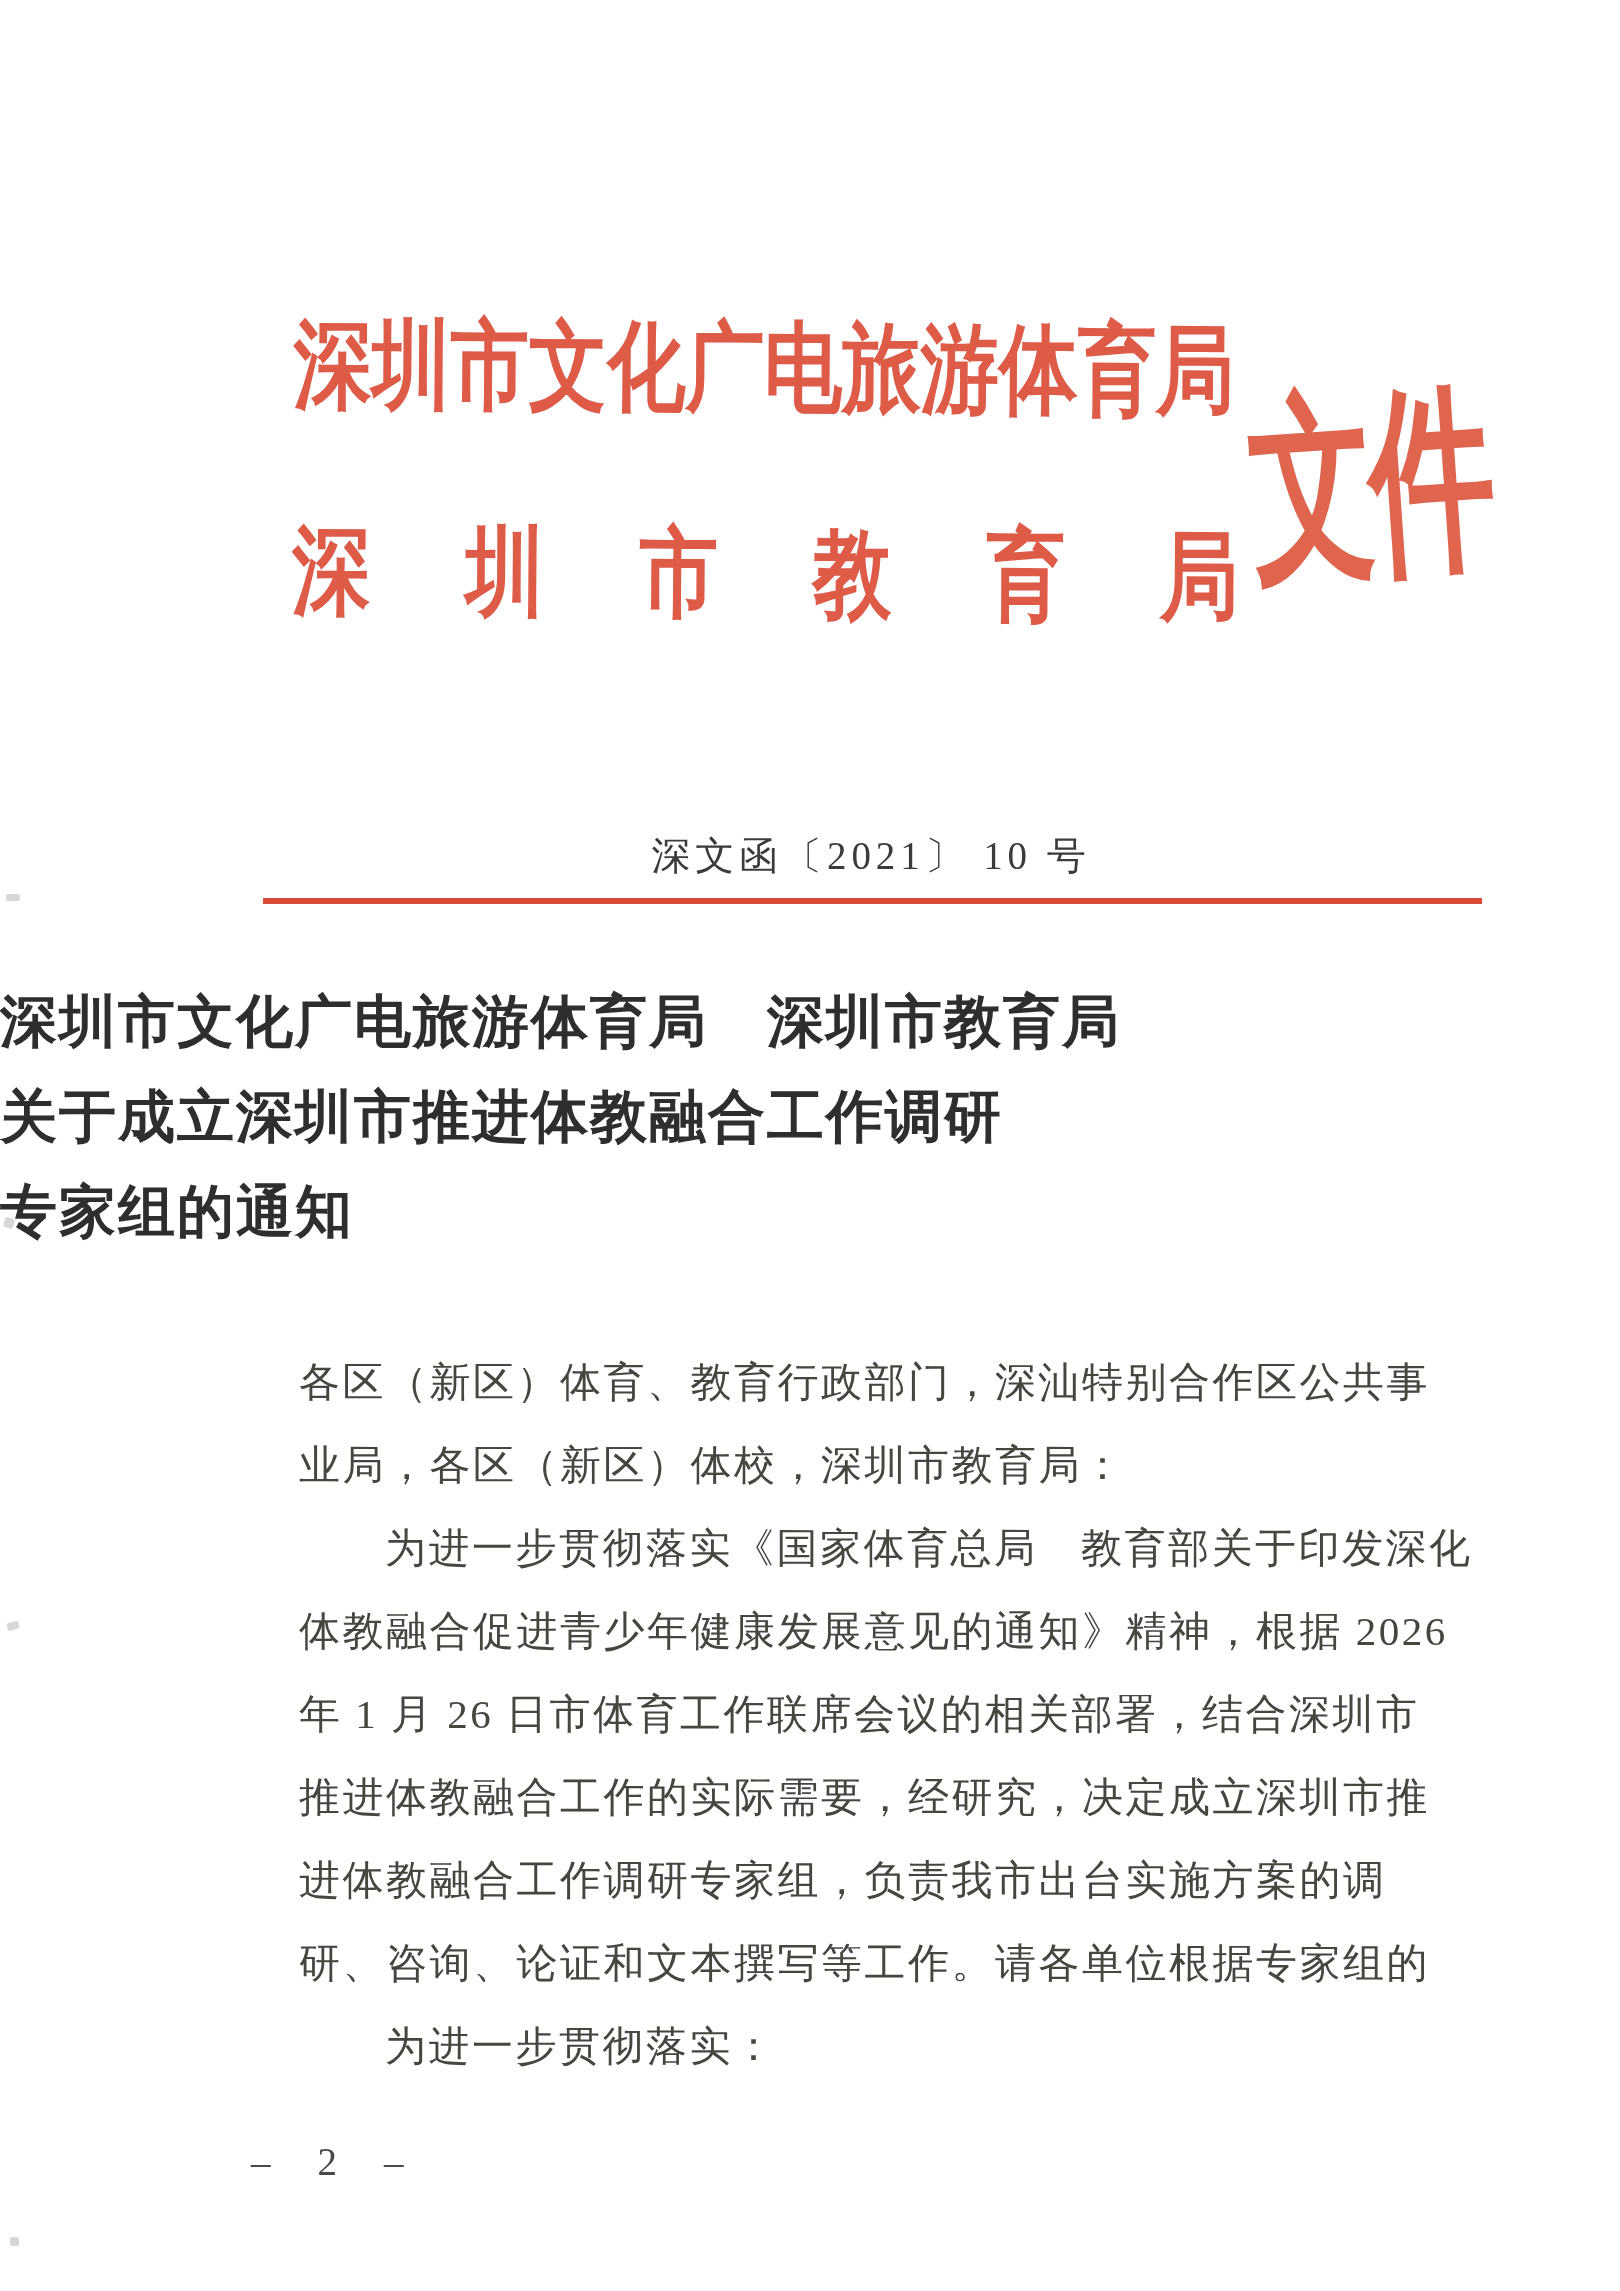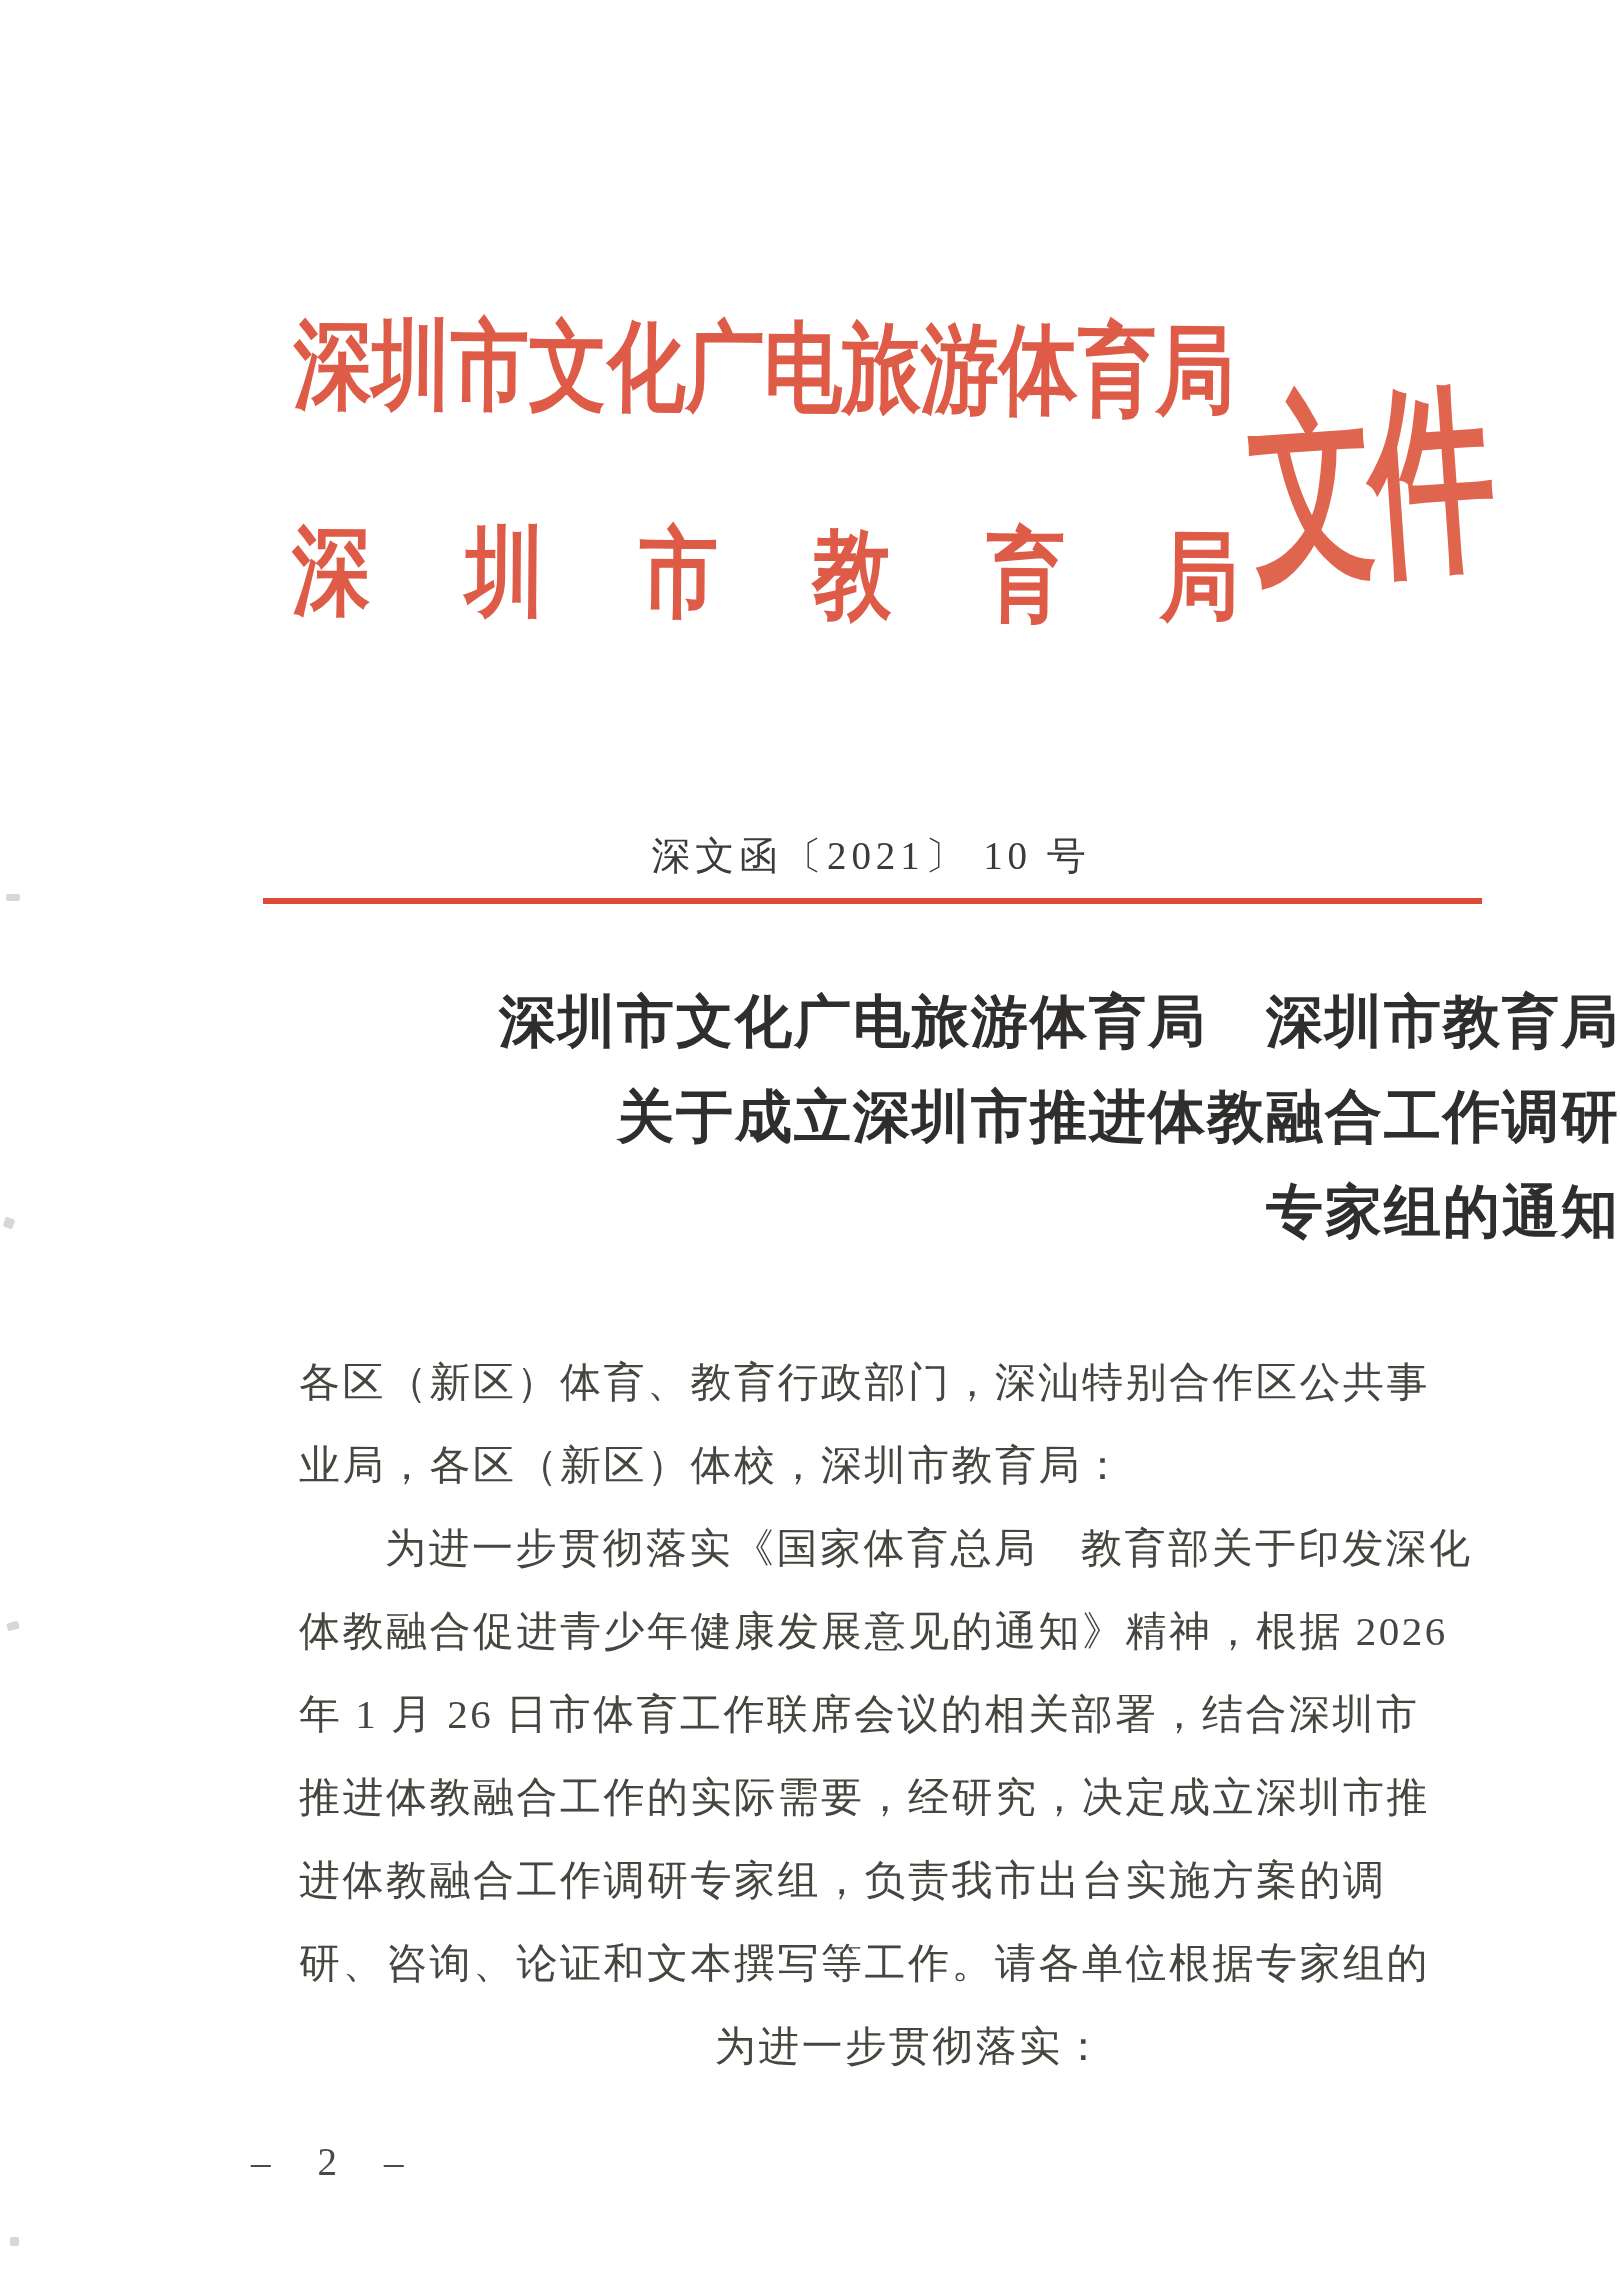--- a/index.html
+++ b/index.html
@@ -87,21 +87,21 @@
     height: 5.9px;
     background: #dc4a36;
   }
 
   
   .title-block {
     position: absolute;
     top: 974px;
     left: 0;
     width: 100%;
-    text-align: right;
+    text-align: left;
     font-size: 57px;
     font-weight: bold;
     color: #2f2e2c;
     line-height: 95px;
     letter-spacing: 2px;
   }
   .title-block div { margin: 0; }
 
   
   .body-text {
@@ -112,21 +112,21 @@
     font-size: 41px;
     line-height: 83px;
     letter-spacing: 2.5px;
     color: #474540;
     margin-left: 34px;
   }
   .body-text p {
     margin: 0;
     white-space: nowrap;
   }
-  .body-text p.indent { text-indent: 86px; text-align: center; }
+  .body-text p.indent { text-indent: 86px; }
 
   
   .page-number {
     position: absolute;
     left: 251px;
     top: 2139px;
     font-size: 39px;
     letter-spacing: 15.7px;
     word-spacing: 5.9px;
     color: #4a4947;

